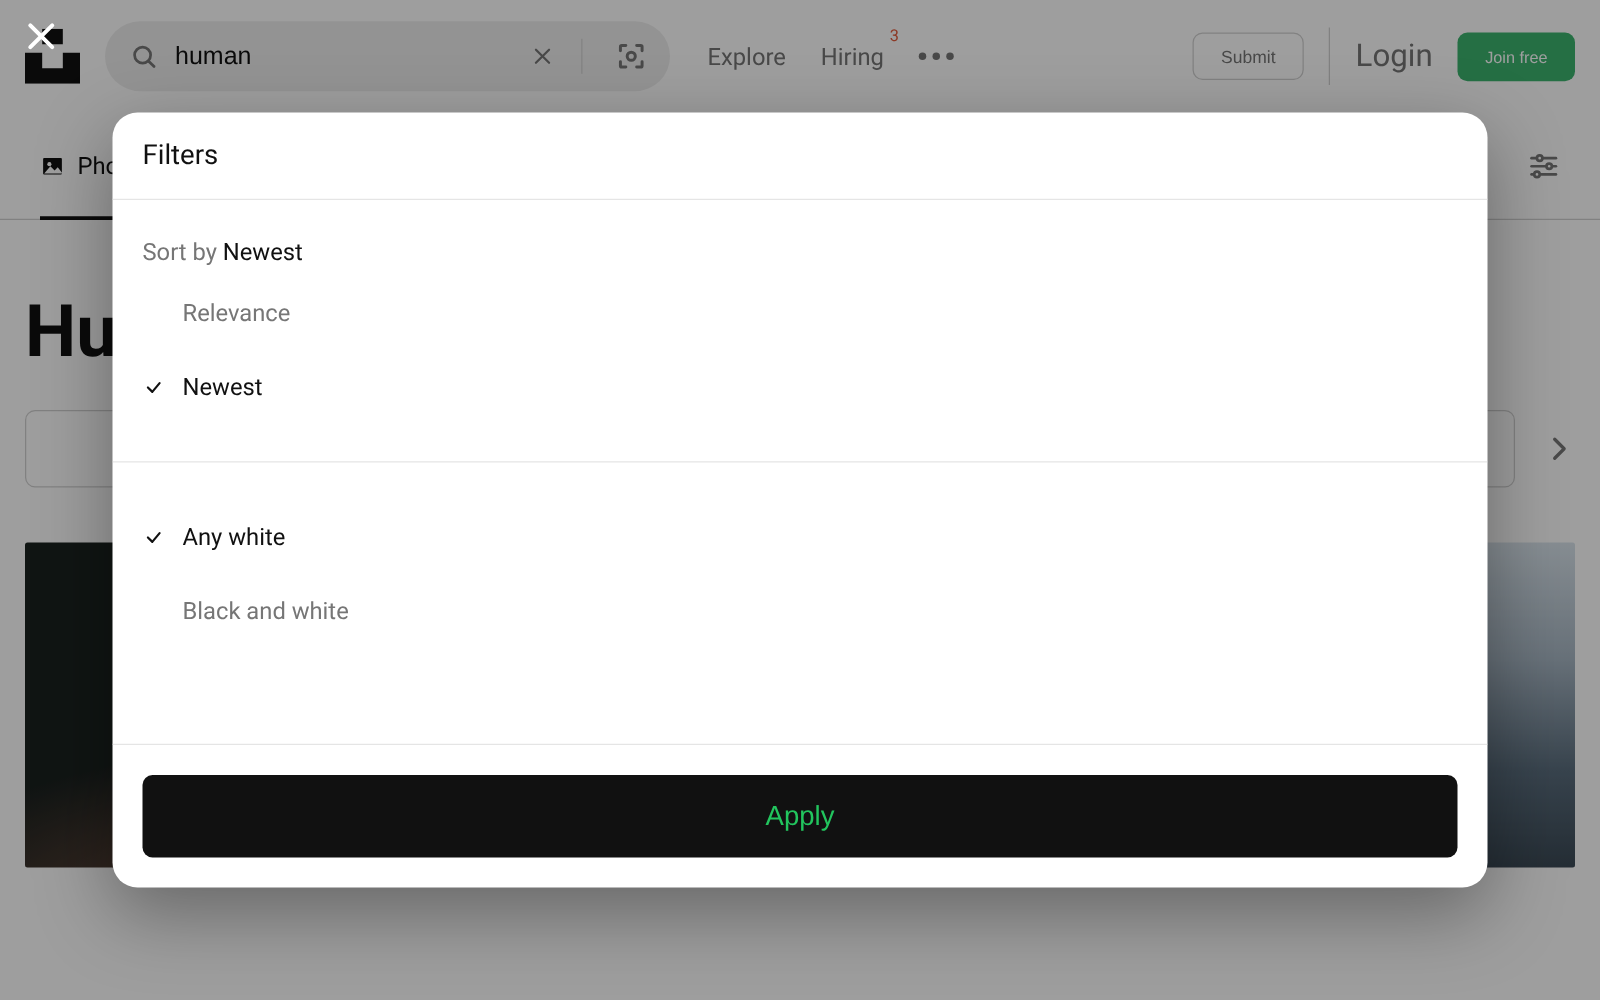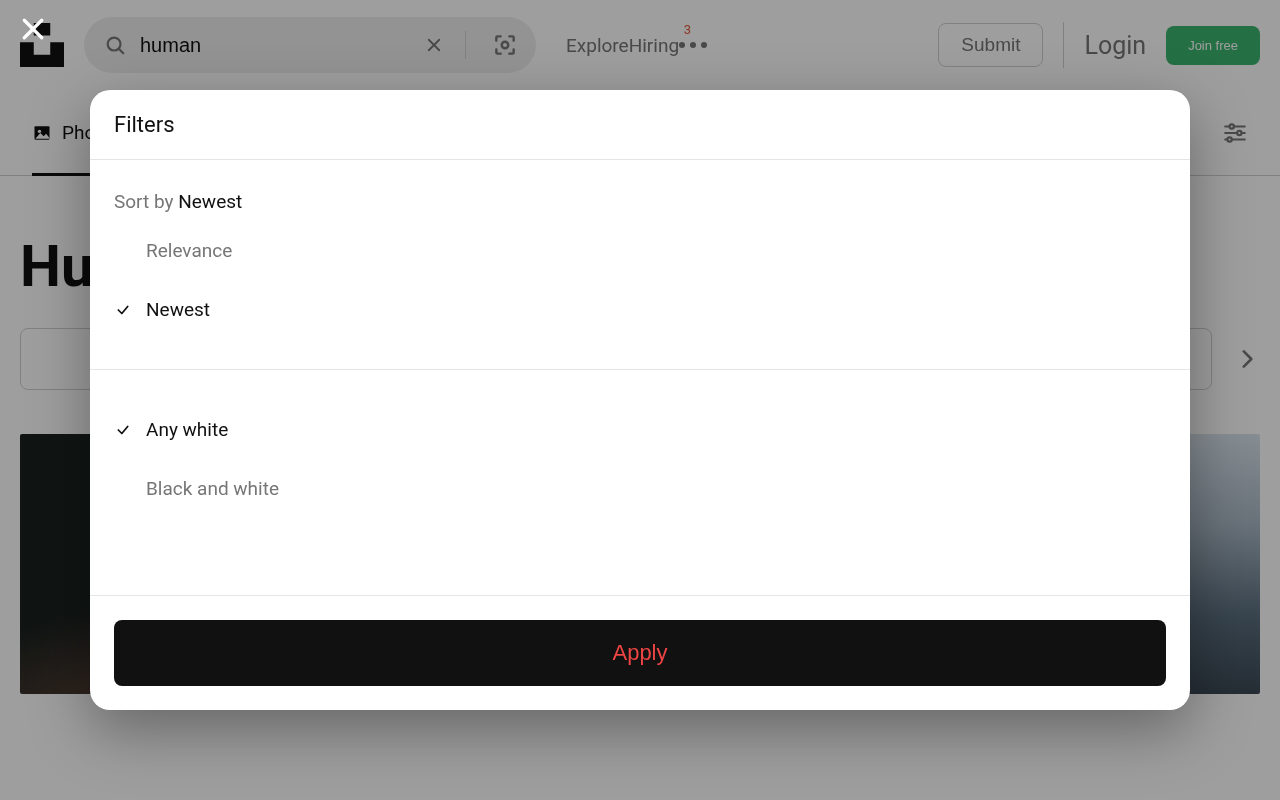--- a/index.html
+++ b/index.html
@@ -45,33 +45,33 @@
     .search-icon { color:#767676; flex:0 0 auto; }
     .search-input {
       flex:1;
       border:none; outline:none; background:transparent;
       font-size:20px; color:#111;
     }
     .clear-icon { color:#767676; cursor:pointer; padding:6px;}
     .vdiv-thin { width:1px; height:28px; background:#d1d1d1; margin:0 2px;}
     .visual-search-icon { color:#767676; cursor:pointer; padding:6px 10px;}
 
-    .navlinks { display:flex; align-items:center; margin-left:10px;justify-content:center;}
+    .navlinks { display:flex; align-items:center; gap:28px; margin-left:10px;justify-content:center;}
     .navlink { color:#767676; font-size:19px; cursor:pointer; position:relative;}
     .navlink .badge {
       position:absolute; top:-12px; right:-12px;
       color:#e25c3d; font-size:13px;
     }
     .more-icon { color:#767676; cursor:pointer; display:flex; gap:5px;}
     .more-icon span { width:6px; height:6px; border-radius:50%; background:#767676;}
 
     .right-group { display:flex; align-items:center; gap:20px; margin-left:auto;}
     .btn-outline {
       border:1px solid #d1d1d1; color:#767676; background:#fff;
-      font-size:19px; padding:10px 22px; border-radius:8px; cursor:pointer;
+      font-size:14px; padding:10px 22px; border-radius:8px; cursor:pointer;
     }
     .vdiv { width:1px; height:46px; background:#d1d1d1;}
     .btn-text { color:#767676; font-size:25px; cursor:pointer; }
     .btn-join {
       background:#3cb46e; color:#fff; border:none;
       font-size:13px; padding:12px 22px; border-radius:8px; cursor:pointer;
     }
 
     
     .tabsrow {
@@ -170,21 +170,21 @@
     .option.selected .check { visibility:visible; }
 
     .modal-footer {
       padding:24px; display:flex; gap:24px; border-top:1px solid #e5e5e5;
     }
     .btn-clear {
       flex:1; height:66px; border:1px solid #d1d1d1; background:#fff;
       border-radius:8px; font-size:22px; color:#767676; cursor:pointer;
     }
     .btn-apply {
-      flex:1; height:66px; border:none; background:#111; color:#ef4444;
+      flex:1; height:66px; border:none; background:#111; color:#22c55e;
       border-radius:8px; font-size:22px; cursor:pointer;
     }
 
     svg { display:block; }
   </style>
 </head>
 <body>
 
 <div class="topbar">
   <div class="logo">

